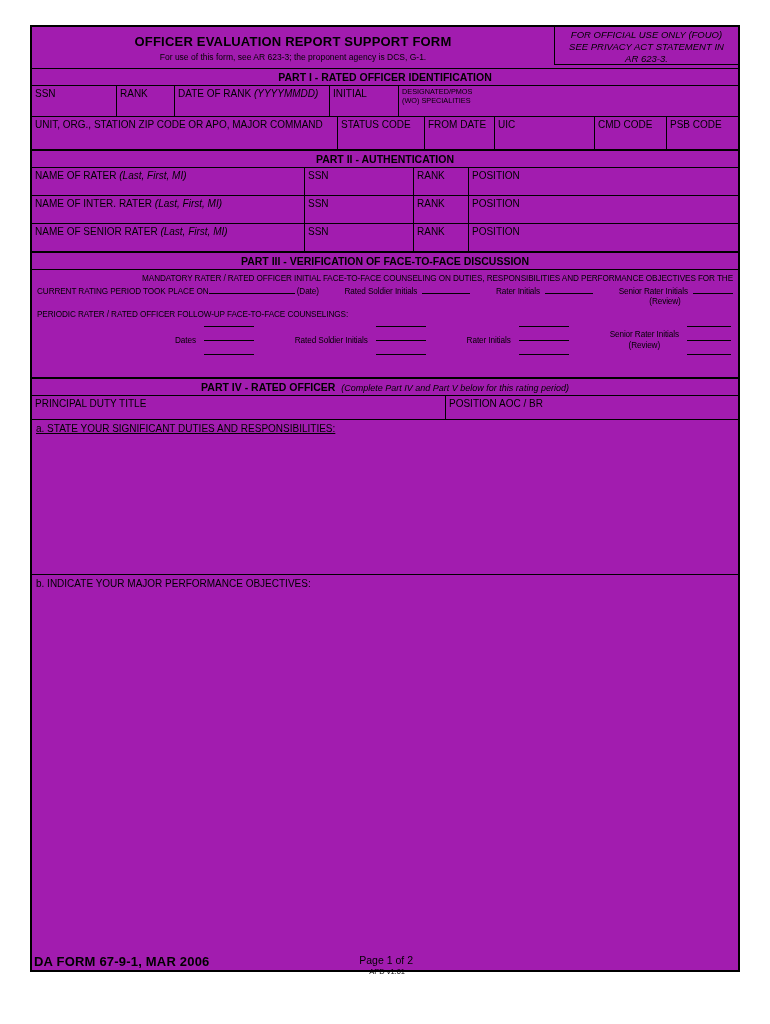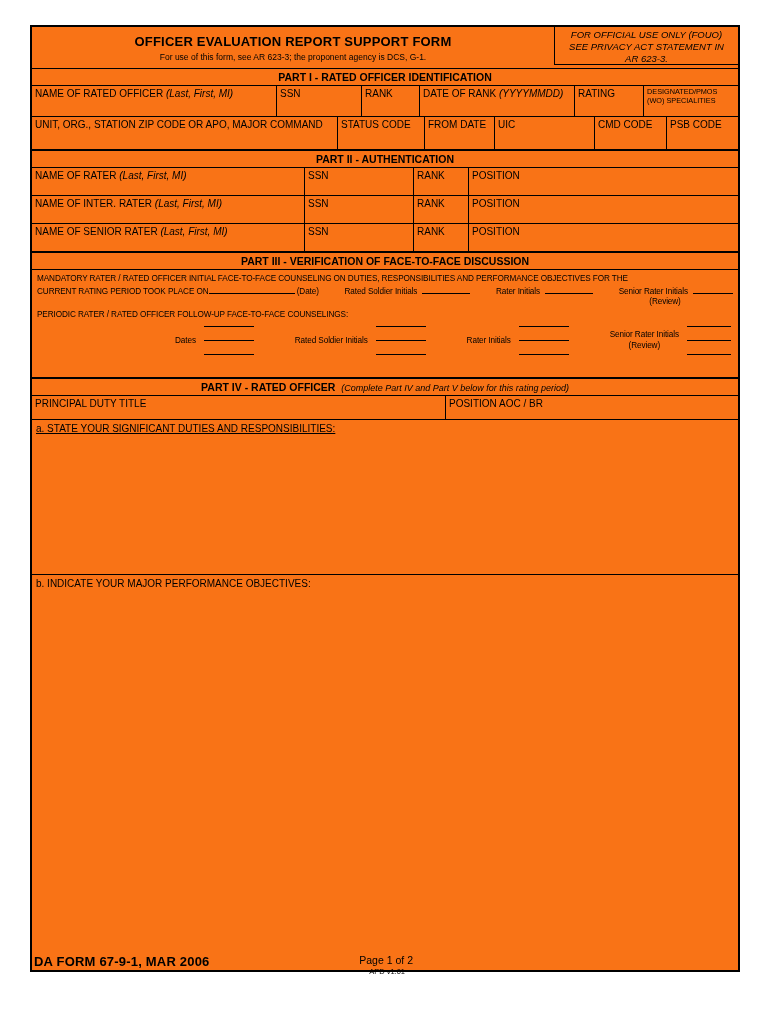--- a/index.html
+++ b/index.html
@@ -11,21 +11,21 @@
     color: #000;
     -webkit-font-smoothing: antialiased;
   }
   .page { position: relative; width: 770px; height: 1024px; background:#fff; overflow:hidden; }
 
   .form {
     position: absolute; left: 30px; top: 25px;
     width: 710px; height: 947px;
     border: 2px solid #000;
     display: flex; flex-direction: column;
-    background: #f97316;
+    background: #a21caf;
   }
 
   
   .header-row { display: flex; height: 42px; border-bottom: 1px solid #000; flex: 0 0 auto; }
   .title-cell { flex: 1; text-align: center; padding-top: 7px; }
   .form-title { font-size: 13px; font-weight: bold; letter-spacing: .2px; }
   .form-subtitle { font-size: 8.5px; margin-top: 3px; }
   .fouo-box {
     width: 184px; height: 38px;
     border-left: 1px solid #000; border-bottom: 1px solid #000;
@@ -48,21 +48,21 @@
   .note { font-style: italic; }
   .small-lbl { font-size: 7.3px; line-height: 1.2; display: block; }
 
   .p1r1 { height: 31px; }
   .p1r2 { height: 33px; }
   .p2row { height: 28px; }
   .p4row { height: 24px; }
 
   
   .p3 { font-size: 8.2px; padding: 4px 5px 0 5px; border-bottom: 1px solid #000; flex: 0 0 auto; height: 108px; letter-spacing: -0.1px; }
-  .p3-line1 { white-space: nowrap; overflow: hidden; }
+  .p3-line1 { white-space: nowrap; overflow: hidden; text-align: right; }
   .p3-line2 { display: flex; align-items: flex-end; justify-content: space-between; white-space: nowrap; margin-top: 2px; }
   .blank { display: inline-block; border-bottom: 1px solid #000; height: 9px; }
   .b-date { width: 86px; }
   .b-init { width: 48px; margin-left: 5px; }
   .b-last { width: 40px; margin-left: 5px; }
   .p3-review { margin-left: 592px; width: 72px; text-align: center; margin-top: 1px; }
   .p3-periodic-heading { margin-top: 4px; }
   .p3-grid { display: flex; justify-content: space-between; align-items: center; margin-top: 7px; padding-left: 138px; padding-right: 2px; }
   .p3-col { display: flex; align-items: center; }
   .p3-col-label { margin-right: 8px; }
@@ -97,36 +97,32 @@
       <div class="fouo-box">
         <div>FOR OFFICIAL USE ONLY (FOUO)</div>
         <div>SEE PRIVACY ACT STATEMENT IN</div>
         <div>AR 623-3.</div>
       </div>
     </div>
 
     <div class="band" style="border-top:none;">PART I - RATED OFFICER IDENTIFICATION</div>
 
     <div class="cells p1r1">
-      <div class="cell" style="flex:0 0 245px;">
-        <span>NAME OF RATED OFFICER</span>
-        <span class="note">(Last, First, MI)</span>
-      </div>
       <div class="cell" style="flex:0 0 85px;">
         <span>SSN</span>
       </div>
       <div class="cell" style="flex:0 0 58px;">
         <span>RANK</span>
       </div>
       <div class="cell" style="flex:0 0 155px;">
         <span>DATE OF RANK</span>
         <span class="note">(YYYYMMDD)</span>
       </div>
       <div class="cell" style="flex:0 0 69px;">
-        <span>RATING</span>
+        <span>INITIAL</span>
       </div>
       <div class="cell" style="flex:1;">
         <span class="small-lbl">DESIGNATED/PMOS</span>
         <span class="small-lbl">(WO) SPECIALITIES</span>
       </div>
     </div>
 
     <div class="cells p1r2">
       <div class="cell" style="flex:0 0 306px;">
         <span>UNIT, ORG., STATION ZIP CODE OR APO, MAJOR COMMAND</span>

